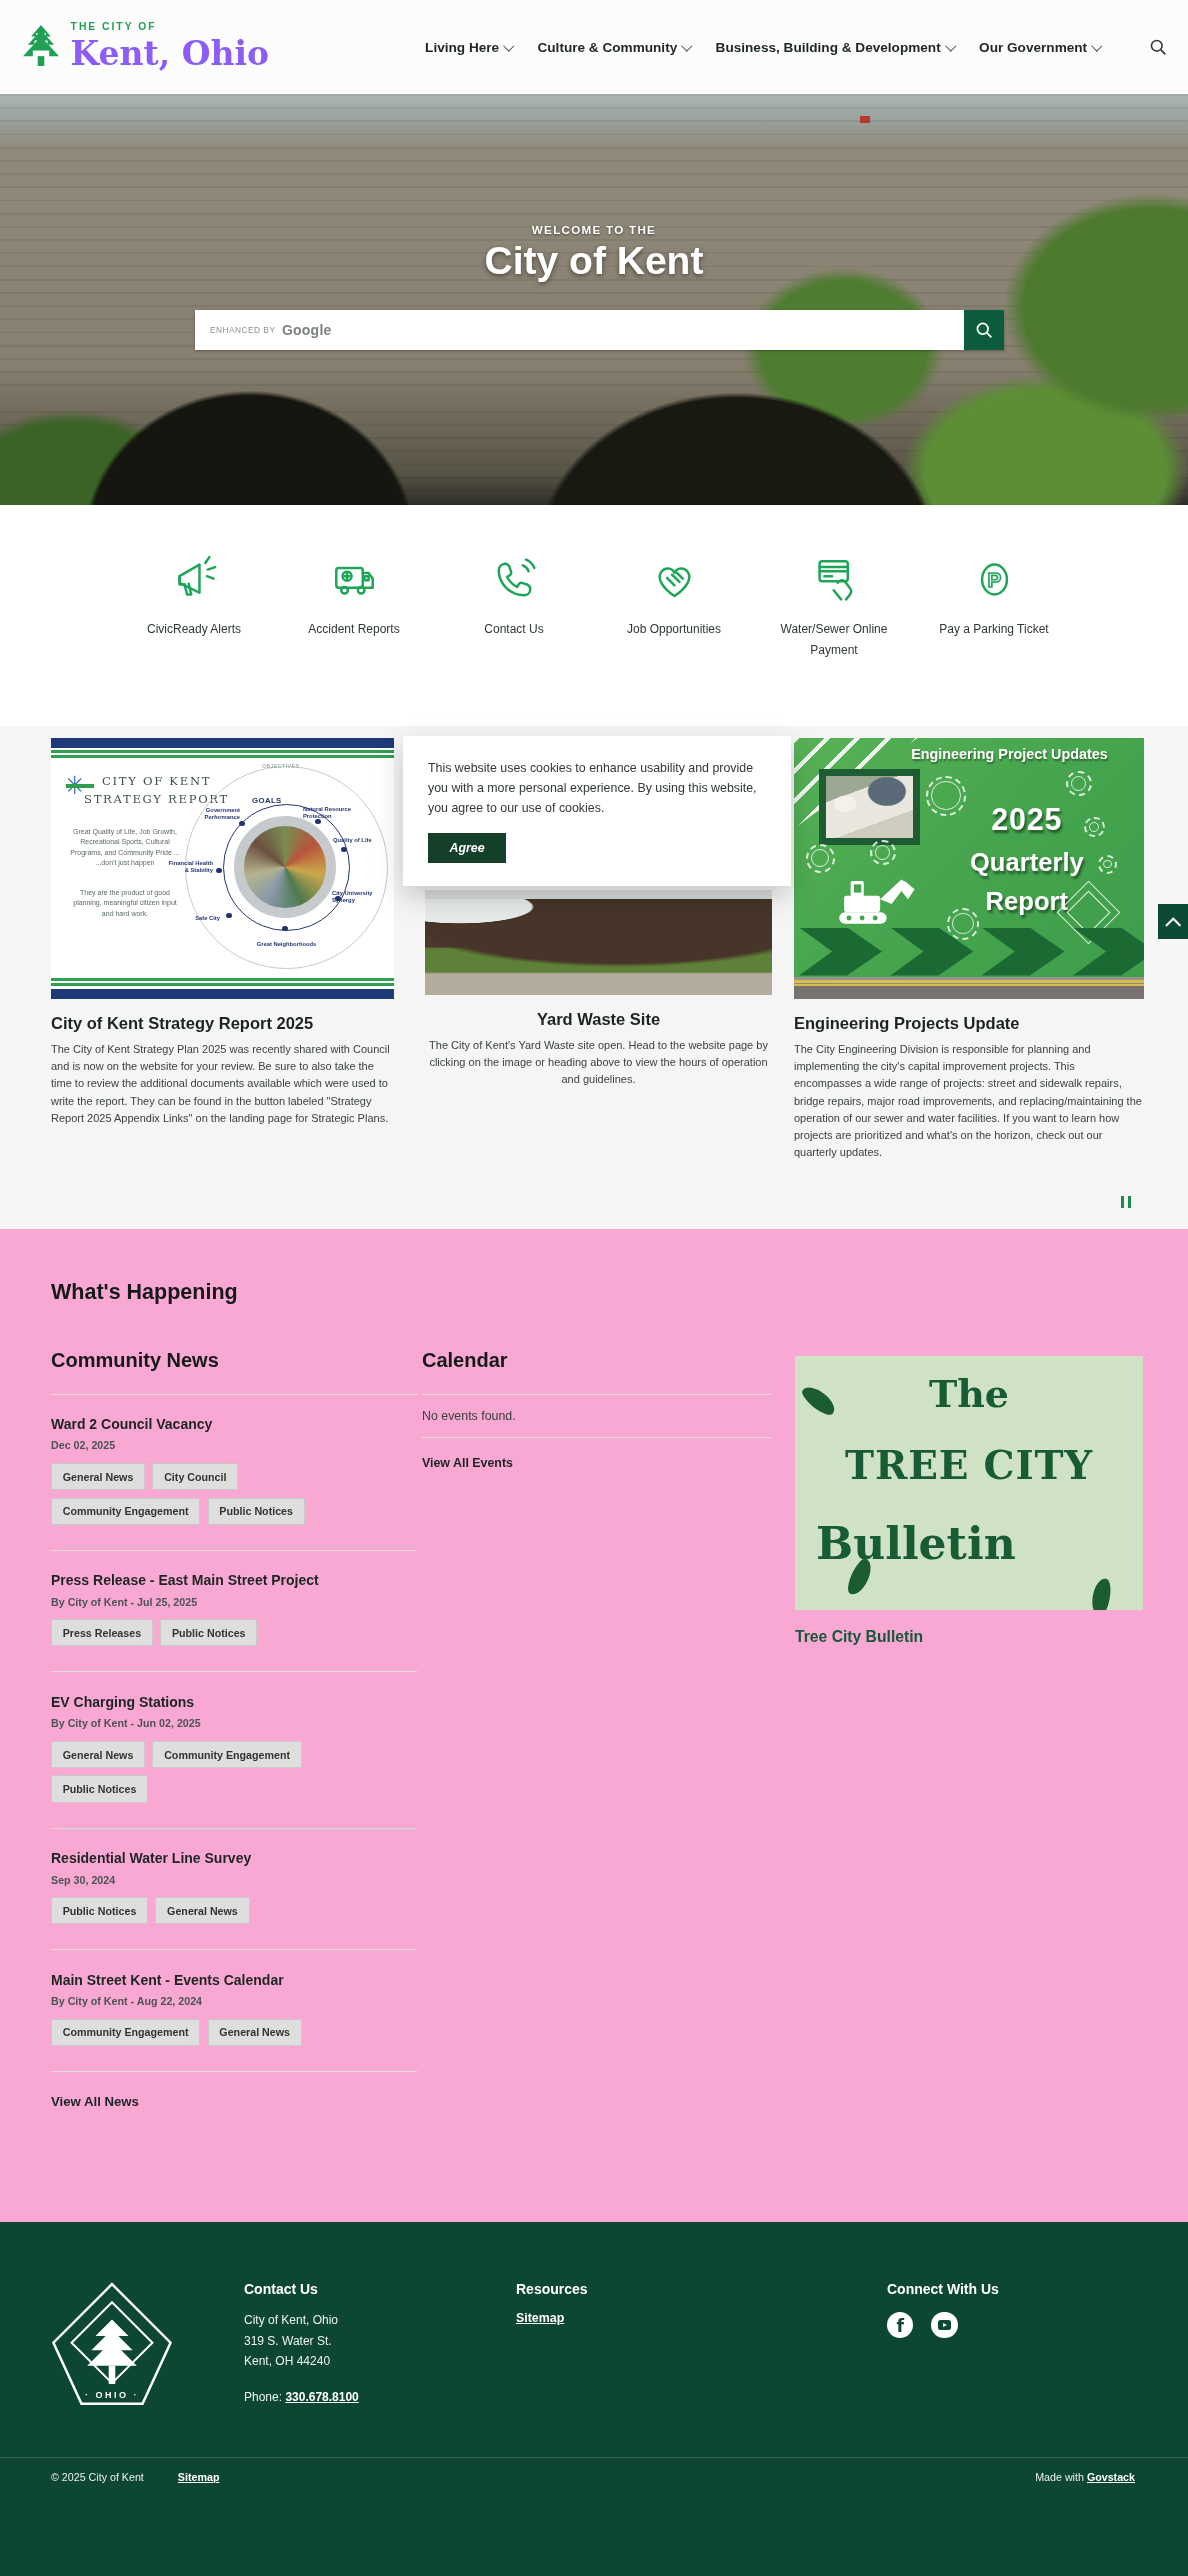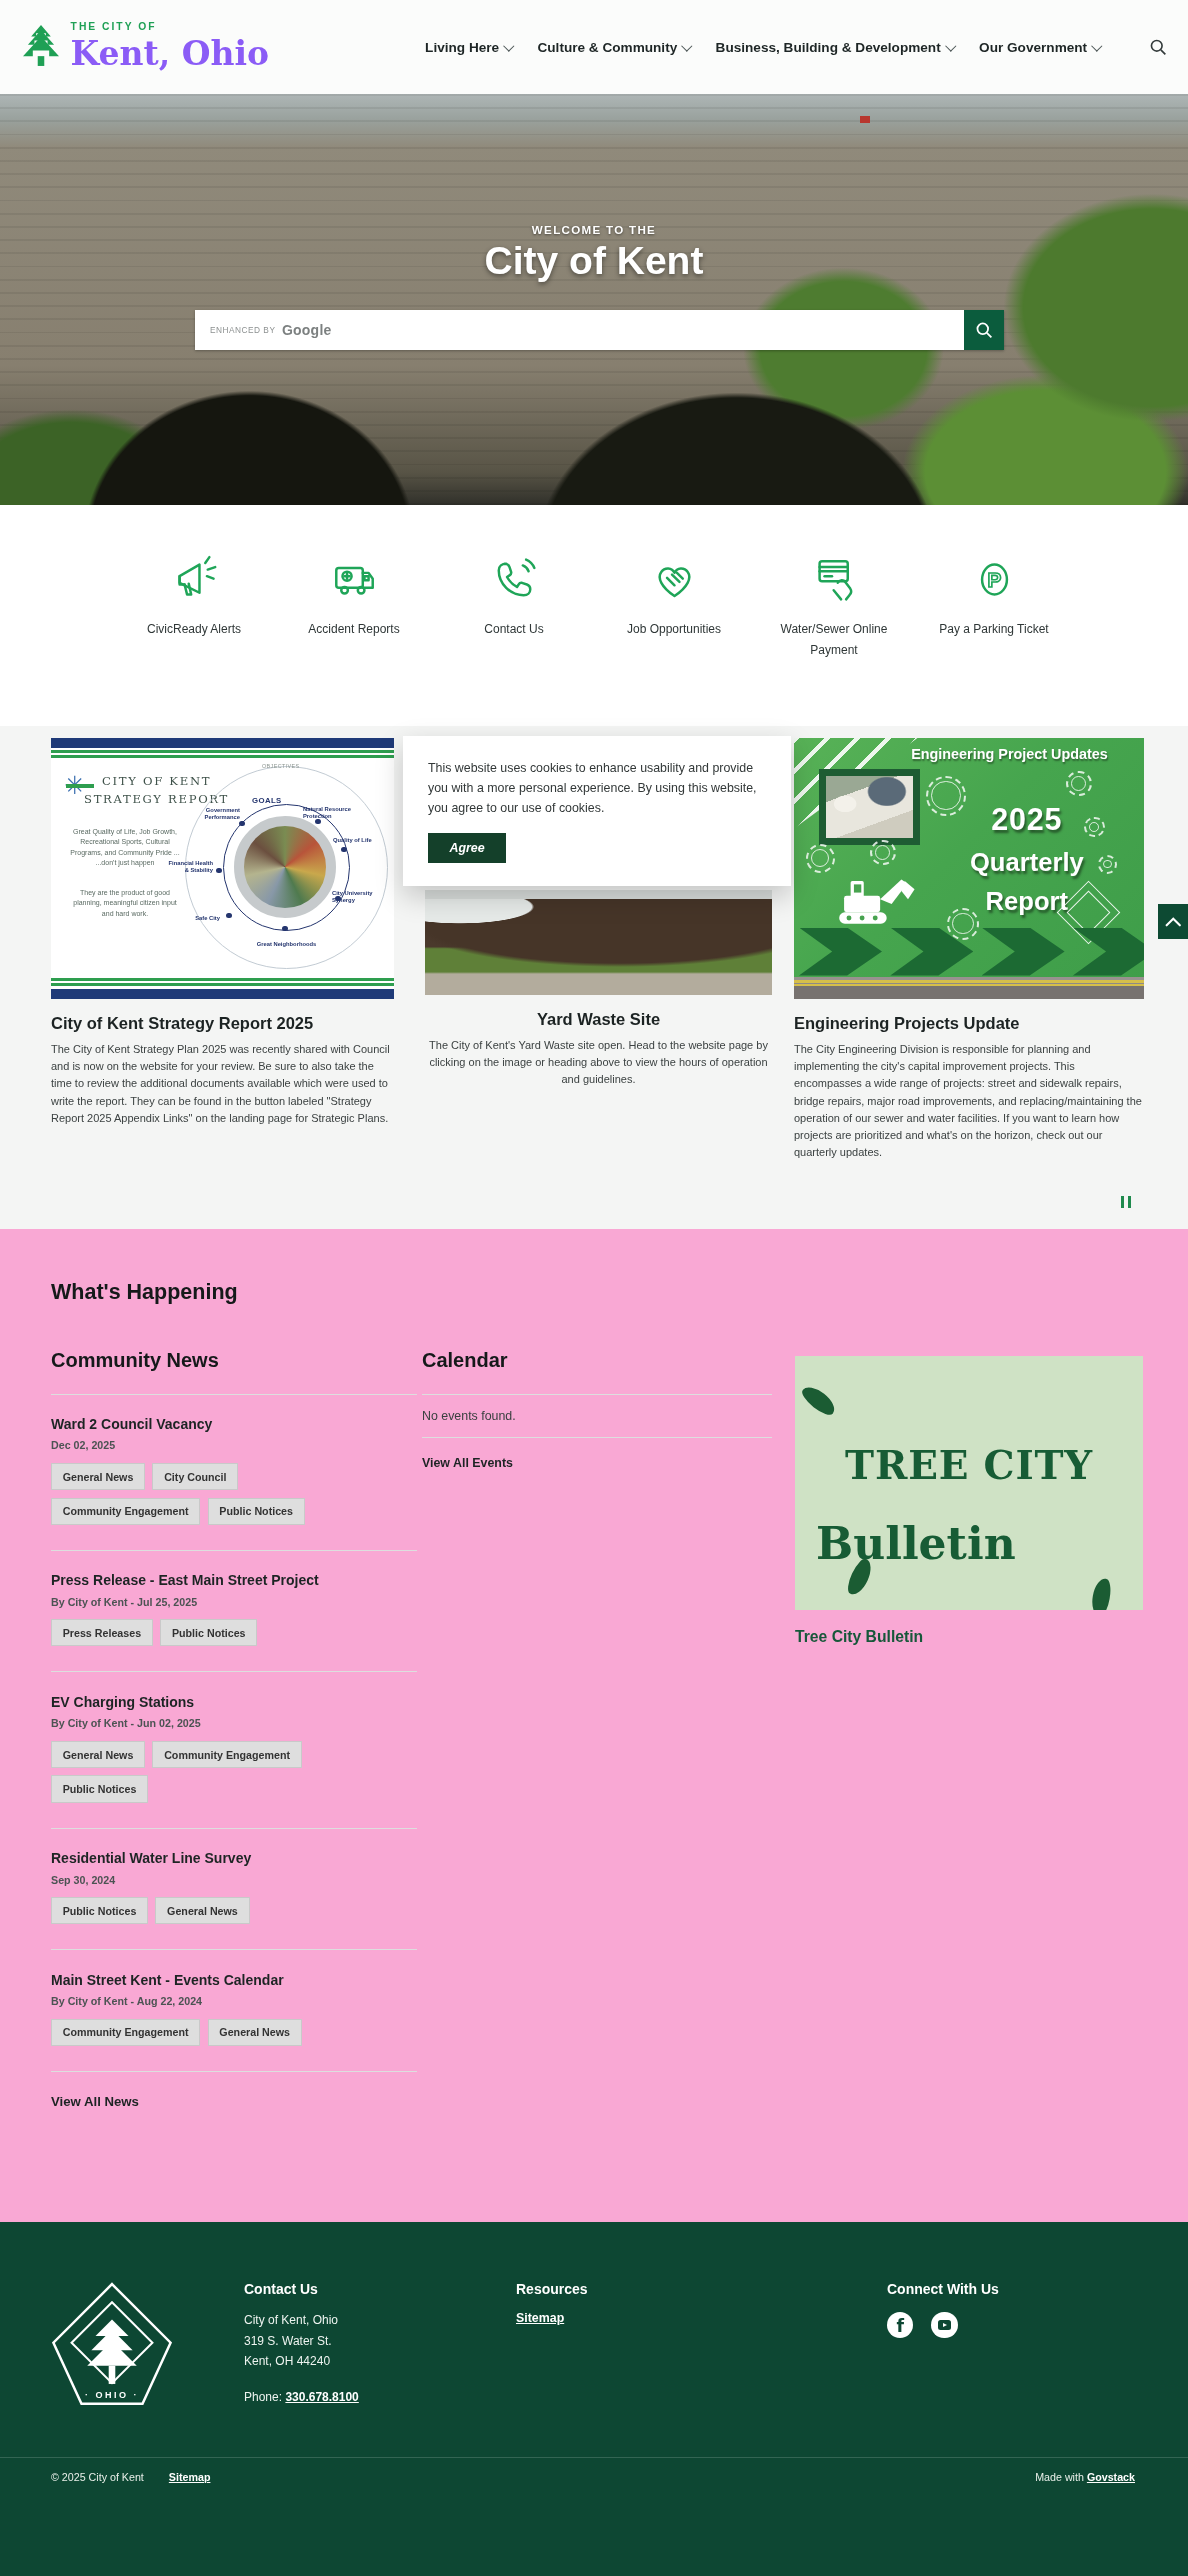--- a/index.html
+++ b/index.html
@@ -149,21 +149,21 @@
   .f-phone a{color:#fff;font-weight:bold;text-decoration:underline;cursor:pointer;}
   .f-res{position:absolute;left:516px;top:59px;}
   .f-res a{color:#fff;font-size:12.4px;font-weight:bold;text-decoration:underline;cursor:pointer;}
   .f-con{position:absolute;left:887px;top:59px;}
   .socials{display:flex;gap:18px;margin-top:15px;}
   .soc{width:26.4px;height:26.4px;background:#fff;border-radius:50%;display:flex;align-items:center;justify-content:center;cursor:pointer;}
   .soc .fb{color:#0d4733;font-weight:bold;font-size:17.3px;font-family:"DejaVu Sans",sans-serif;margin-top:2.5px;}
   .yt-box{width:13.2px;height:10px;background:#0d4733;border-radius:2.5px;display:flex;align-items:center;justify-content:center;}
   .yt-tri{width:0;height:0;border-left:4.1px solid #fff;border-top:2.9px solid transparent;border-bottom:2.9px solid transparent;margin-left:0.8px;}
   .f-logo{position:absolute;left:50px;top:58px;}
-  .bottombar{position:absolute;left:0;right:0;top:235px;border-top:0.8px solid rgba(255,255,255,.16);padding:13.2px 53px 0 51px;display:flex;align-items:flex-end;font-size:10.7px;color:#e8efe9;}
+  .bottombar{position:absolute;left:0;right:0;top:235px;border-top:0.8px solid rgba(255,255,255,.16);padding:13.2px 53px 0 51px;display:flex;align-items:flex-end;font-size:10.7px;color:#e8efe9;gap:9px;}
   .bottombar .sm{margin-left:25px;font-weight:bold;text-decoration:underline;color:#fff;cursor:pointer;}
   .bottombar .right{margin-left:auto;}
   .bottombar .vendor{font-weight:bold;text-decoration:underline;color:#fff;cursor:pointer;}
 </style>
 </head>
 <body>
 
 <div class="page">
 
   <header class="header">
@@ -470,20 +470,21 @@
     </div>
 
     <div class="wh-col col-bul">
       <div class="bul-img">
         <div class="vine" style="left:-50px;top:-58px;width:215px;height:116px;transform:rotate(14deg);"></div>
         <div class="vine" style="right:-74px;top:-66px;width:215px;height:124px;transform:rotate(-10deg);"></div>
         <div class="vine" style="left:-33px;bottom:-74px;width:198px;height:124px;transform:rotate(190deg);"></div>
         <span class="leaf" style="left:5px;top:36px;transform:rotate(38deg);"></span>
         <span class="leaf" style="left:46px;top:213px;transform:rotate(115deg);"></span>
         <span class="leaf" style="right:23px;bottom:5px;transform:rotate(-80deg);"></span>
+        <div class="t1">The</div>
         <div class="t2">TREE CITY</div>
         <div class="t3">Bulletin</div>
       </div>
       <div class="bul-caption">Tree City Bulletin</div>
     </div>
   </section>
 
   <footer class="footer">
     <div class="f-logo">
       <svg width="124" height="132" viewBox="0 0 150 160" fill="none" stroke="#fff" stroke-width="3">

